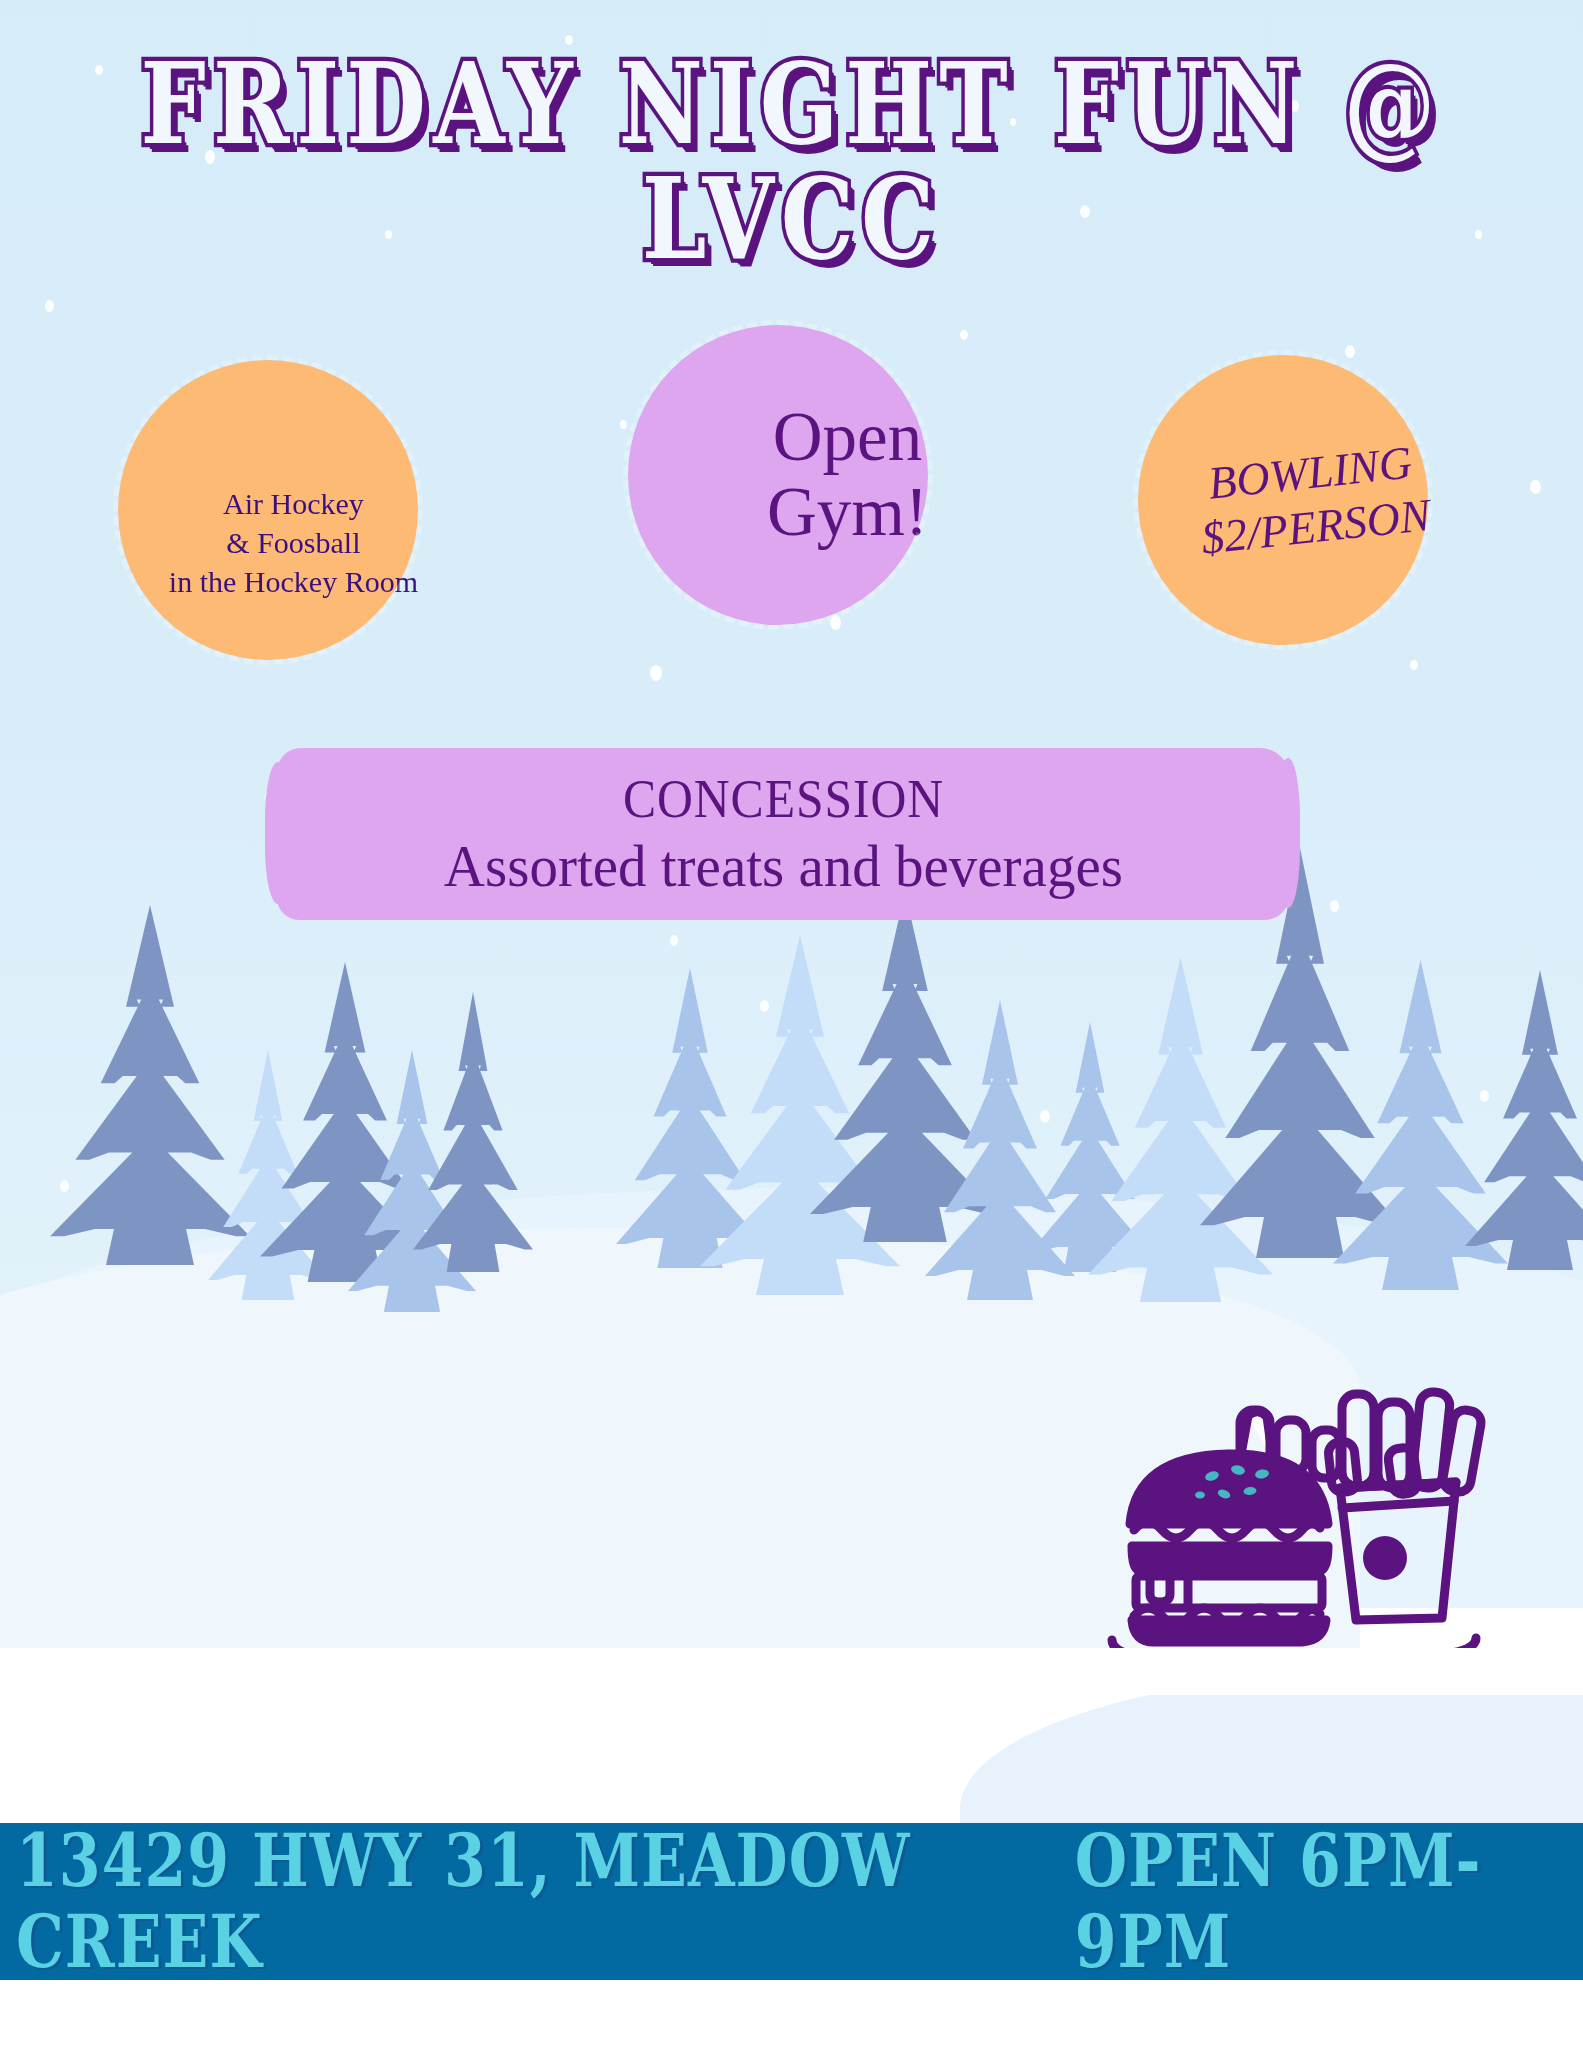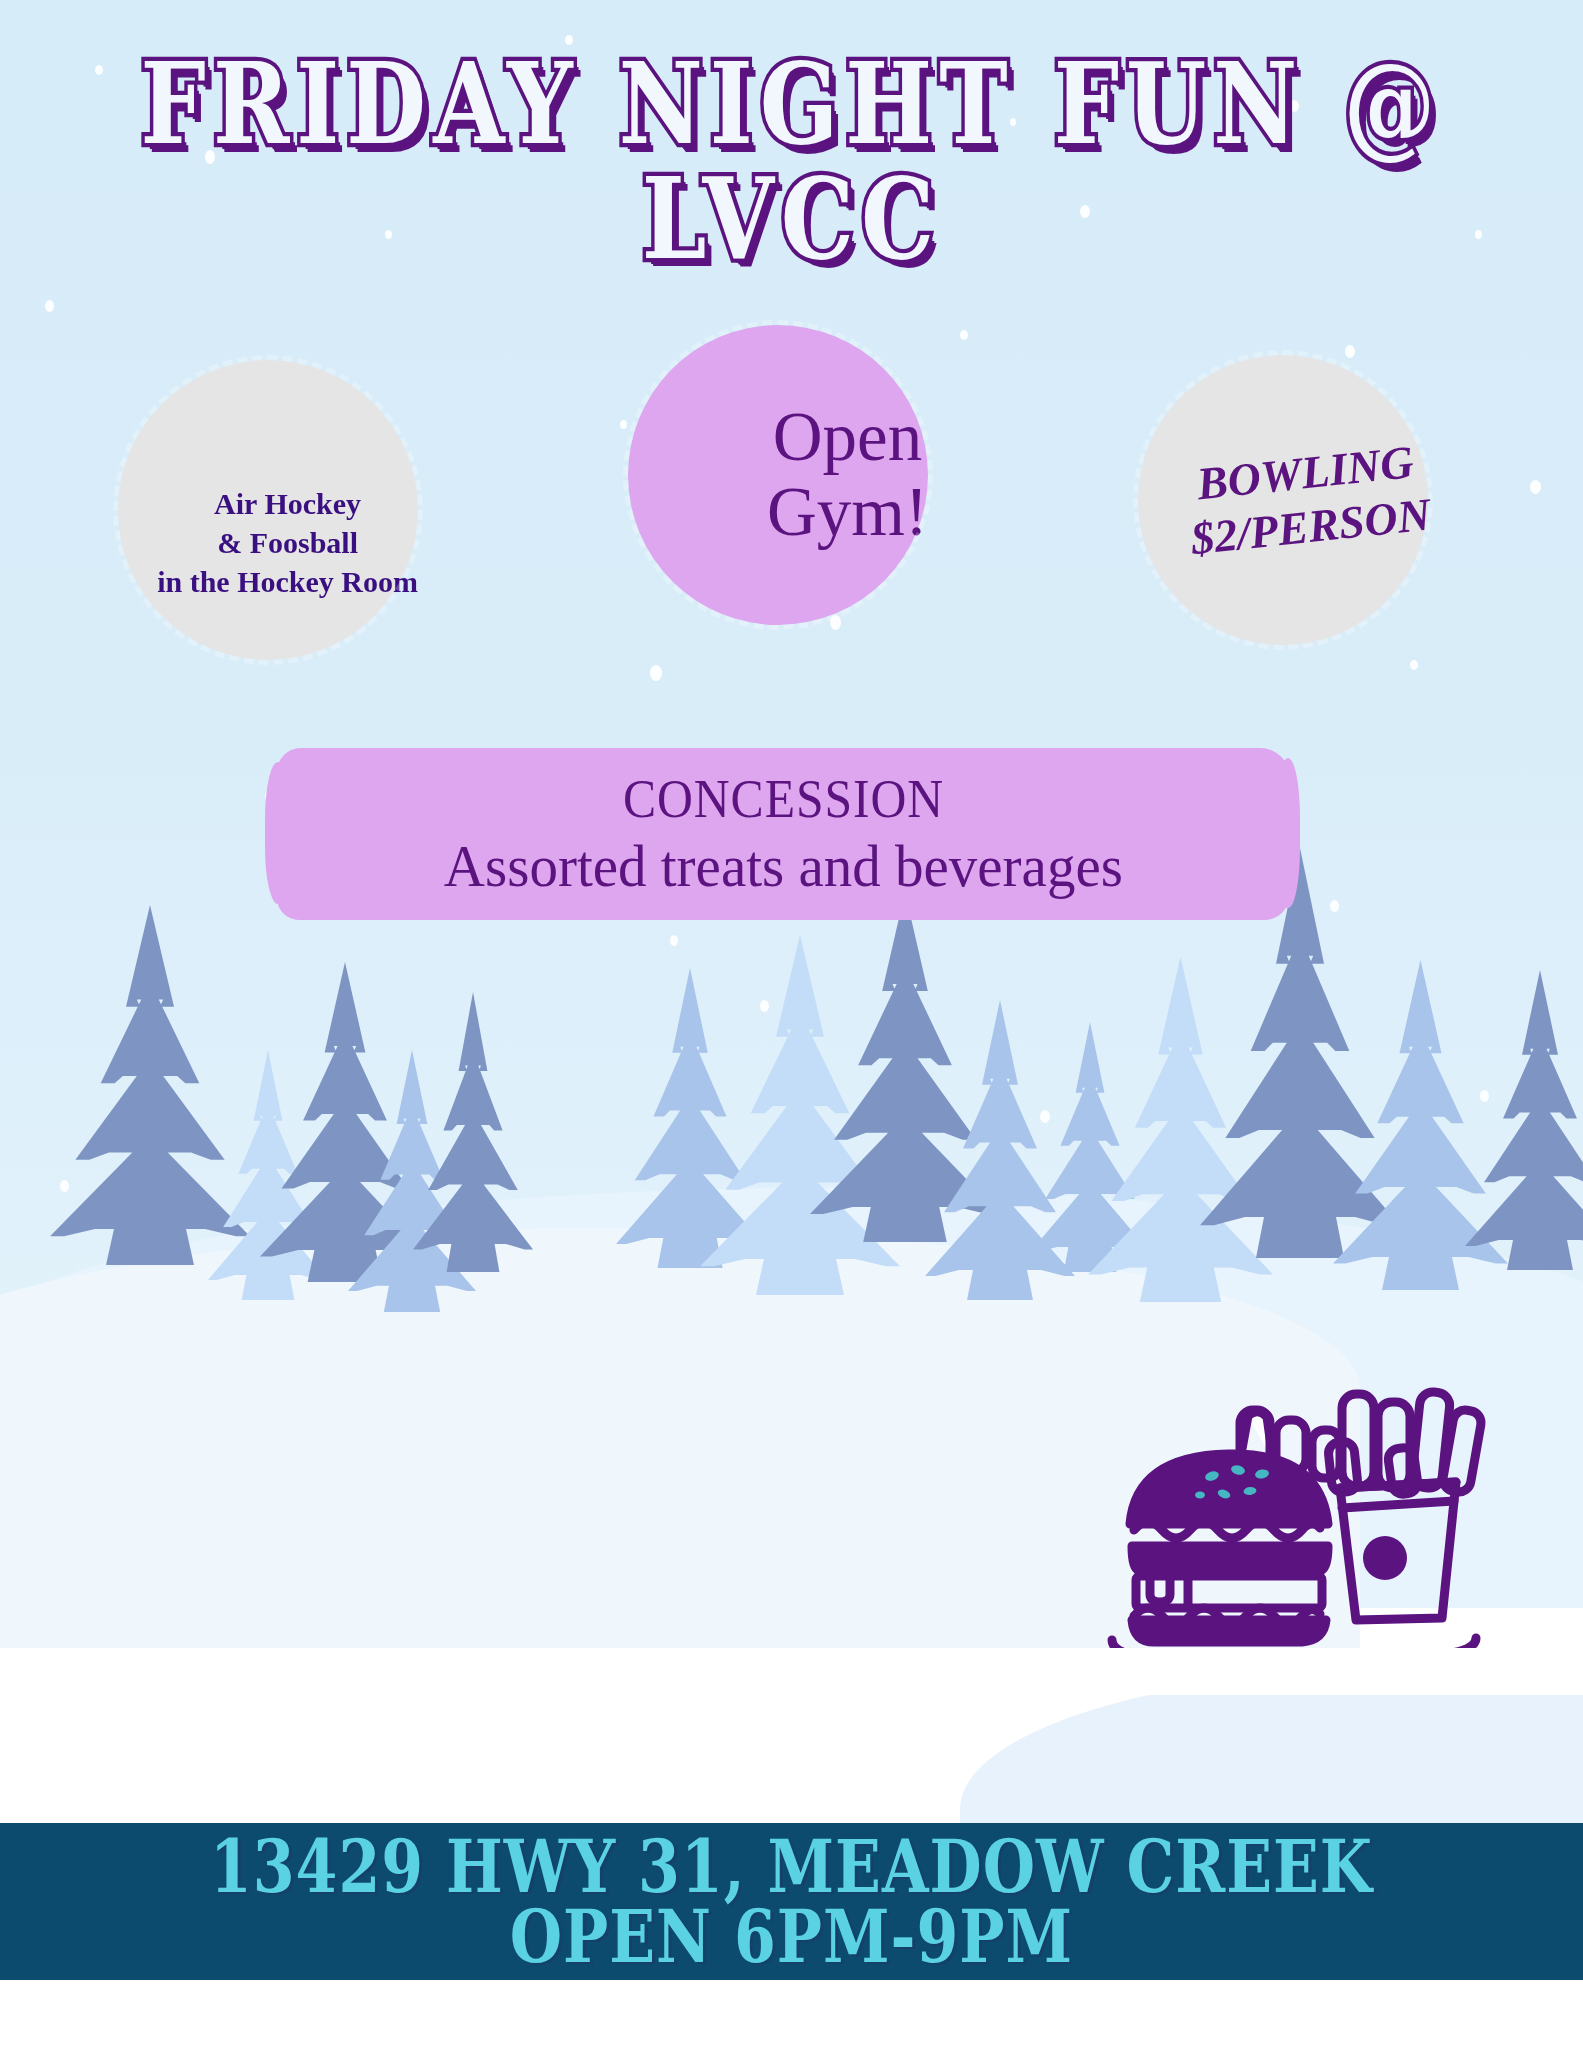--- a/index.html
+++ b/index.html
@@ -91,21 +91,21 @@
   }
   .circle::before {
     
     content: "";
     position: absolute;
     left: -5px; top: -5px; right: -5px; bottom: -5px;
     border-radius: 50%;
     border: 5px dashed rgba(255,255,255,0.25);
     pointer-events: none;
   }
-  .c-teal { background: #e5e5e5; font-weight: bold; }
+  .c-teal { background: #fdba74; }
   .c-orchid { background: #dda6ee; }
 
   #circle-airhockey {
     left: 118px; top: 360px;
     width: 300px; height: 300px;
   }
   #circle-airhockey .ctext {
     font-family: "Liberation Serif", serif;
     font-size: 30px;
     line-height: 1.30;
@@ -288,24 +288,24 @@
     border-radius: 50% 0 0 0 / 140px 0 0 0;
   }
 
   
   #footer-band {
     position: absolute;
     left: 0;
     top: 1823px;
     width: 1583px;
     height: 157px;
-    background: #0c4a6e;
+    background: #0369a1;
     z-index: 12;
     display: flex;
-    flex-direction: column;
+    flex-direction: row;
     align-items: center;
     justify-content: center;
   }
   .footer-line {
     font-family: "DejaVu Serif", serif;
     font-weight: bold;
     font-size: 62px;
     line-height: 1.12;
     color: #5ad2e3;
     letter-spacing: 1px;

